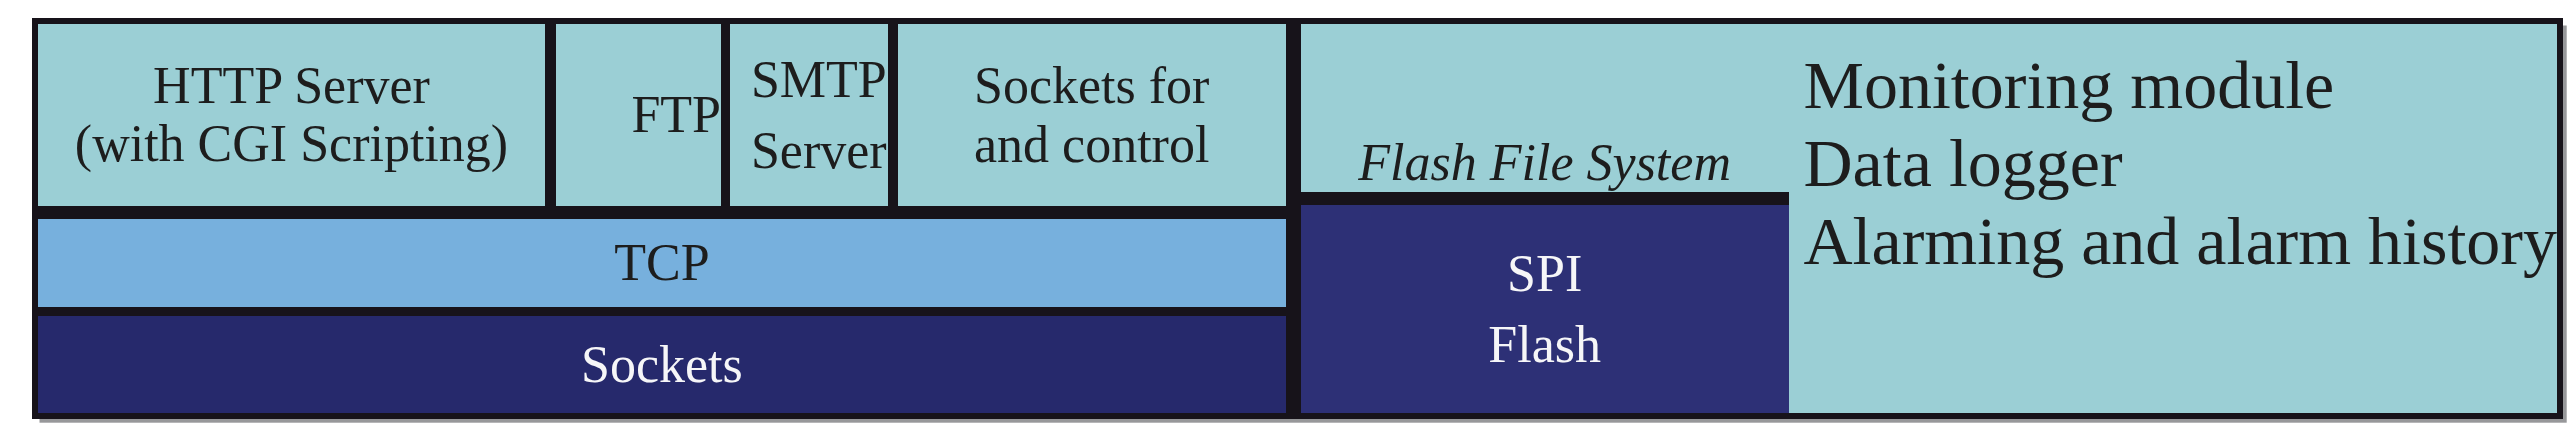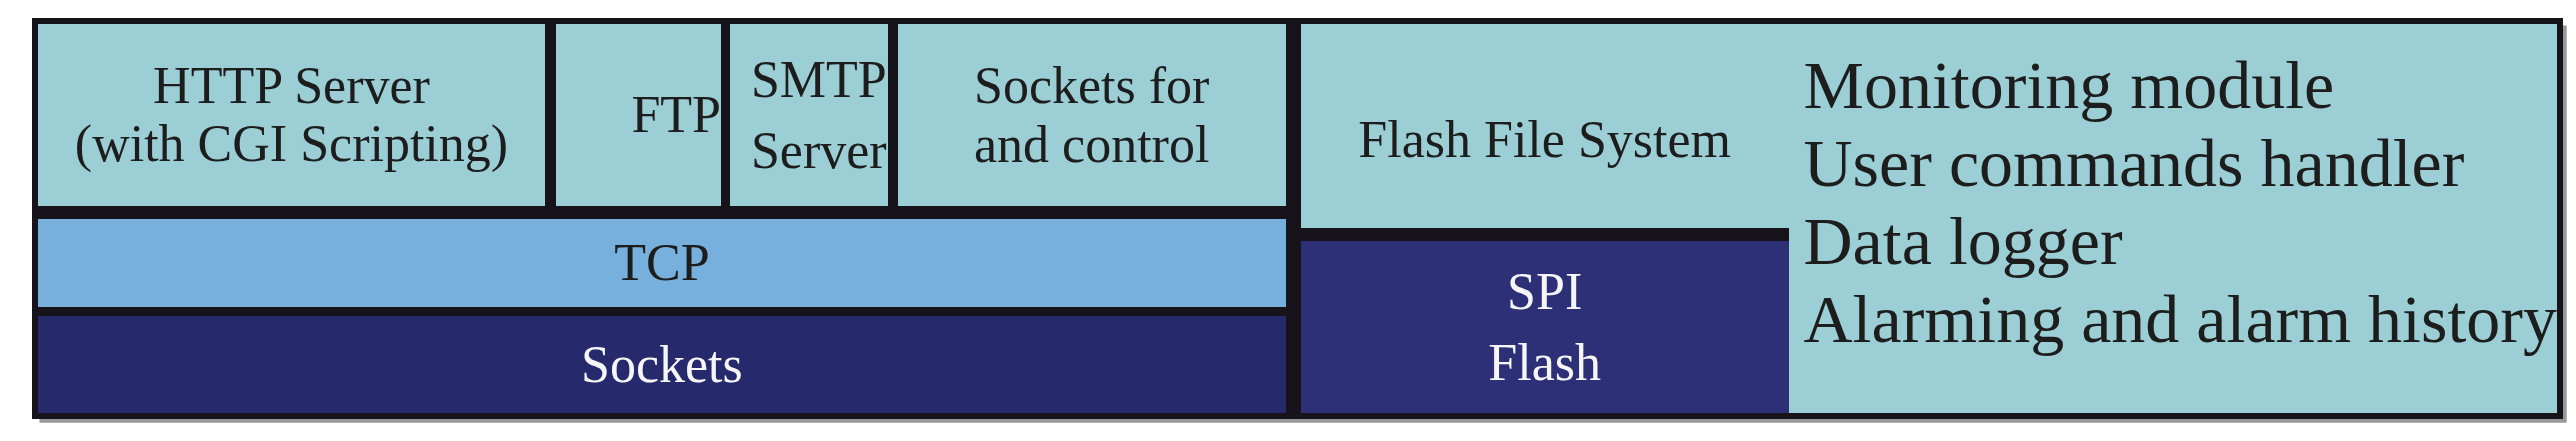--- a/index.html
+++ b/index.html
@@ -53,24 +53,25 @@
   .tcp {
     height: 88px; margin-top: 13px;
     background: #77b0dd;
   }
   .ethernet {
     flex: 1; margin-top: 9.3px;
     background: #26296c;
     color: #f6f6f8;
   }
   .ffs {
-    height: 204px;
-    justify-content: center;
+    height: 168px;
+    justify-content: flex-end;
     padding-top: 28px;
     line-height: 58px;
+    font-style: italic;
   }
   .row-storage { flex: 1; margin-top: 13px; display: flex; }
   .storage {
     background: #2d3076;
     color: #f6f6f8;
     line-height: 71px;
   }
   .sd  { width: 252px; margin-right: 11px; }
   .spi { flex: 1; text-align: center; }
   .modline { white-space: nowrap; }
@@ -114,20 +115,19 @@
       <div class="row-storage">
         <div class="block storage spi">
           <div>SPI</div>
           <div>Flash</div>
         </div>
       </div>
     </div>
 
     <div class="col-c">
       <div class="modline">Monitoring module</div>
-      <div class="modline">User commands handler</div>
       <div class="modline">Data logger</div>
       <div class="modline">Alarming and alarm history</div>
     </div>
 
   </div>
 </div>
 
 
 </body></html>

